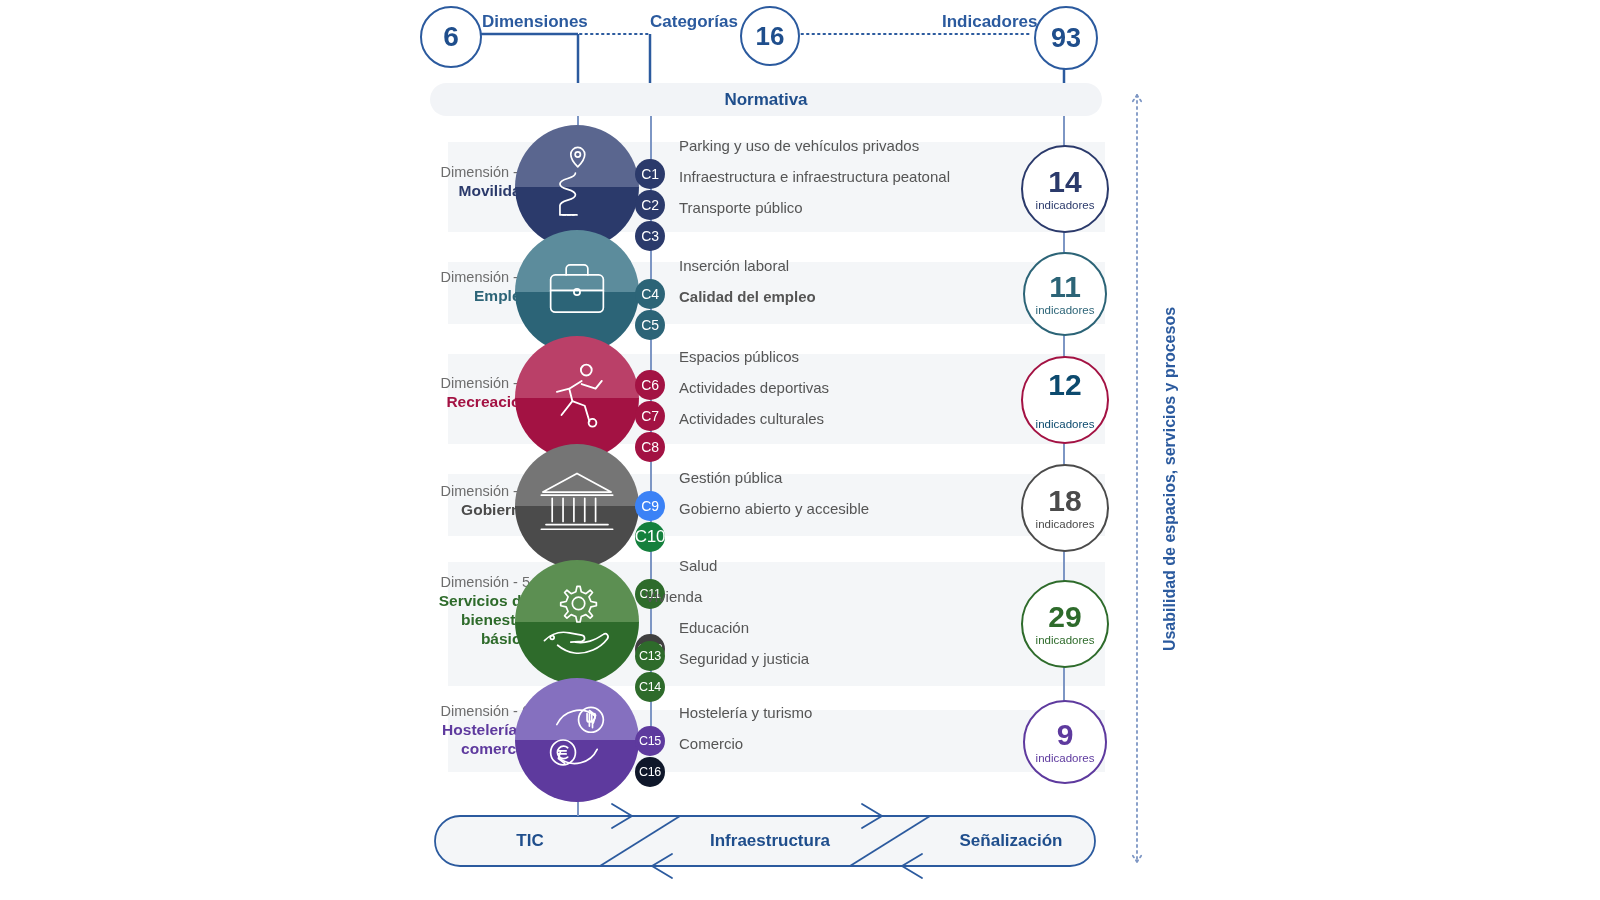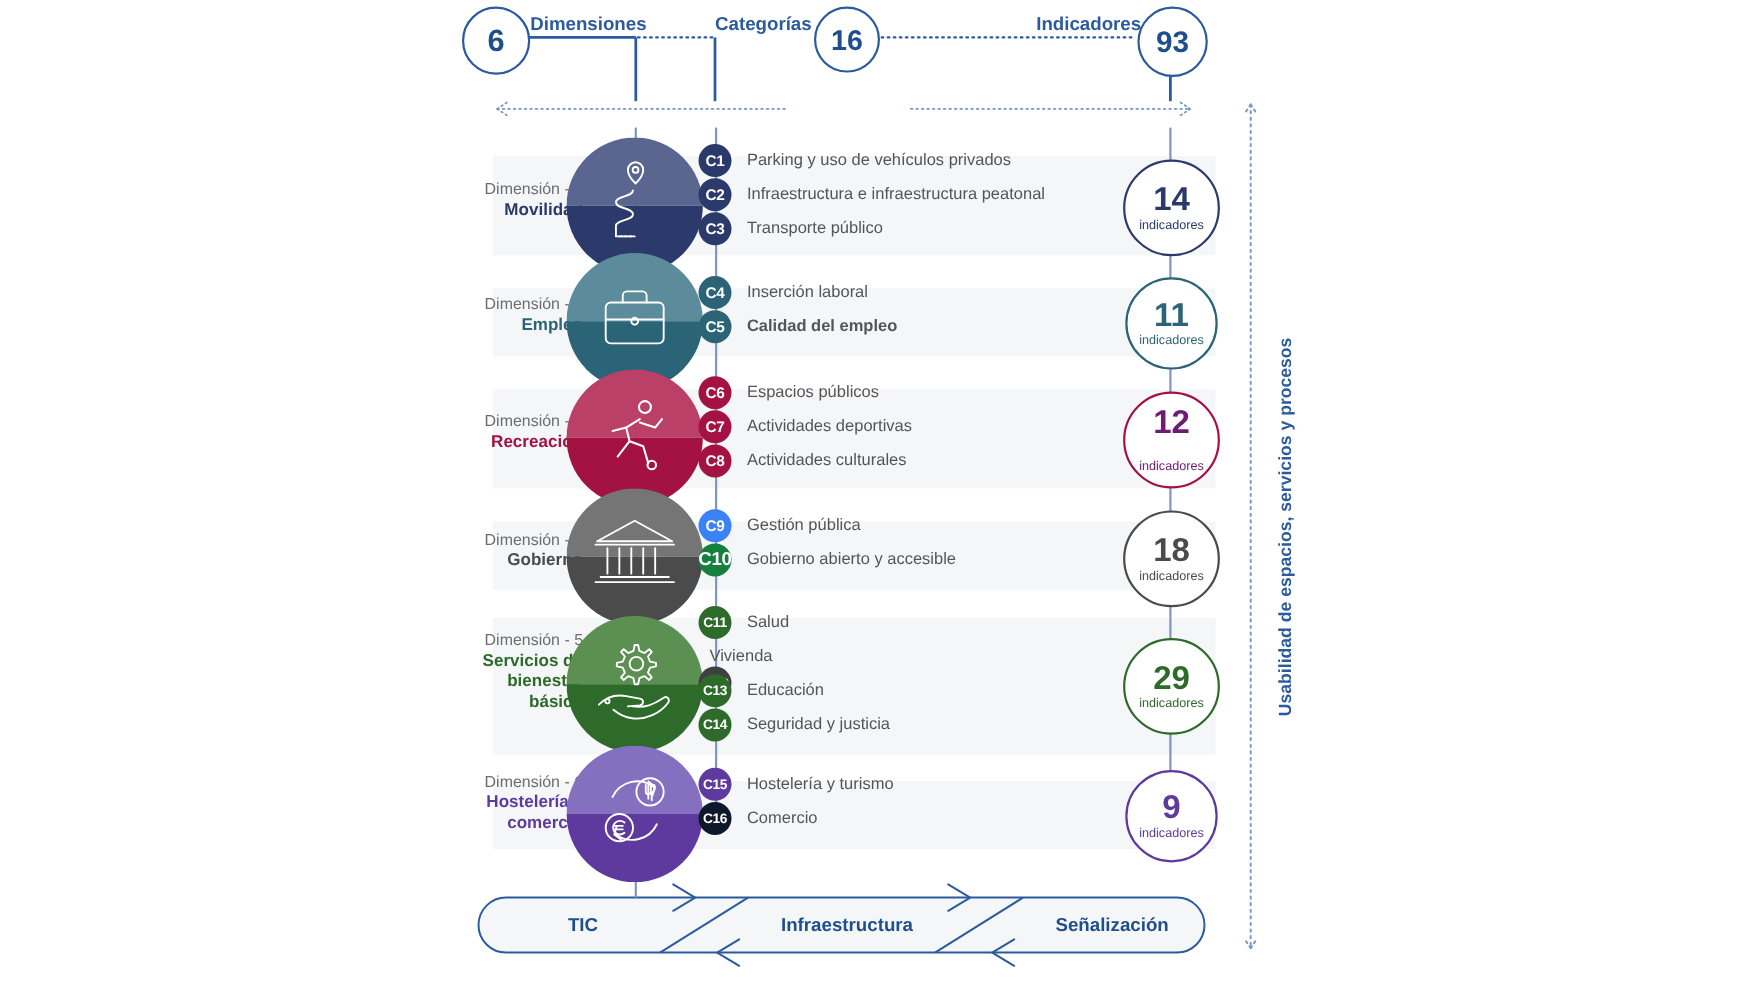--- a/index.html
+++ b/index.html
@@ -71,24 +71,25 @@
     z-index:6;
   }
   .dim-label .num{display:block;color:#6d6d6d;font-size:14.5px;font-weight:normal;}
   .dim-label .name{display:block;font-size:15.5px;font-weight:bold;}
 
   
   .cat-badge{
     position:absolute;
     border-radius:50%;
     color:#ffffff;
-    font-weight:bold;
+    font-weight:normal;
     display:flex;align-items:center;justify-content:center;
     z-index:8;
     letter-spacing:-0.3px;
+    margin-top:28px;
   }
   .cat-text{
     position:absolute;
     color:#555555;
     font-size:15px;
     white-space:nowrap;
     z-index:8;
   }
 
   
@@ -174,20 +175,23 @@
   <div class="top-circle" style="left:740px;top:6px;width:56px;height:56px;font-size:26px;">
     <span>16</span>
   </div>
   <div class="top-label" style="left:650px;top:12px;">Categorías</div>
 
   <div class="top-circle" style="left:1034px;top:6px;width:60px;height:60px;font-size:27px;">
     <span>93</span>
   </div>
   <div class="top-label" style="left:942px;top:12px;">Indicadores</div>
 
+  <div class="normativa" style="left:430px;top:83px;width:672px;height:33px;">
+    <span class="txt">Normativa</span>
+  </div>
 
   <div class="vline" style="left:577px;top:116px;height:700px;"></div>
   <div class="vline" style="left:650px;top:116px;height:628px;"></div>
   <div class="vline" style="left:1063px;top:116px;height:660px;"></div>
 
   <div class="vert-axis-label" style="left:960px;top:470px;width:420px;text-align:center;">Usabilidad de espacios, servicios y procesos</div>
 
   <div id="rows">
       <div class="dim-label" style="left: 380px; width: 150px; top: 164px;">
         <span class="num">Dimensión - 1</span>
@@ -256,21 +260,21 @@
       <circle cx="100" cy="112" r="5"></circle>
           </g>
         </svg>
       </div>
       <div class="cat-badge" style="left: 635px; top: 342px; width: 30px; height: 30px; background: rgb(163, 18, 67); font-size: 14px;">C6</div>
       <div class="cat-text" style="left: 679px; top: 348px;">Espacios públicos</div>
       <div class="cat-badge" style="left: 635px; top: 373px; width: 30px; height: 30px; background: rgb(163, 18, 67); font-size: 14px;">C7</div>
       <div class="cat-text" style="left: 679px; top: 379px;">Actividades deportivas</div>
       <div class="cat-badge" style="left: 635px; top: 404px; width: 30px; height: 30px; background: rgb(163, 18, 67); font-size: 14px;">C8</div>
       <div class="cat-text" style="left: 679px; top: 410px;">Actividades culturales</div>
-      <div class="ind-circle" style="left: 1021px; top: 356px; width: 84px; height: 84px; border-color: rgb(163, 18, 67); color: #701a75; gap: 16px;">
+      <div class="ind-circle" style="left: 1021px; top: 356px; width: 84px; height: 84px; border-color: rgb(163, 18, 67); color: #0c4a6e; gap: 16px;">
         <span class="n">12</span>
         <span class="lbl">indicadores</span>
       </div>
       <div class="dim-label" style="left: 380px; width: 150px; top: 483px;">
         <span class="num">Dimensión - 4</span>
         <span class="name" style="color:#4b4b4b">Gobierno</span>
       </div>
       <div class="dim-circle" style="left: 515px; top: 444px; width: 124px; height: 124px;">
         <div class="half-top" style="background:#757575"></div>
         <div class="half-bot" style="background:#4b4b4b"></div>

